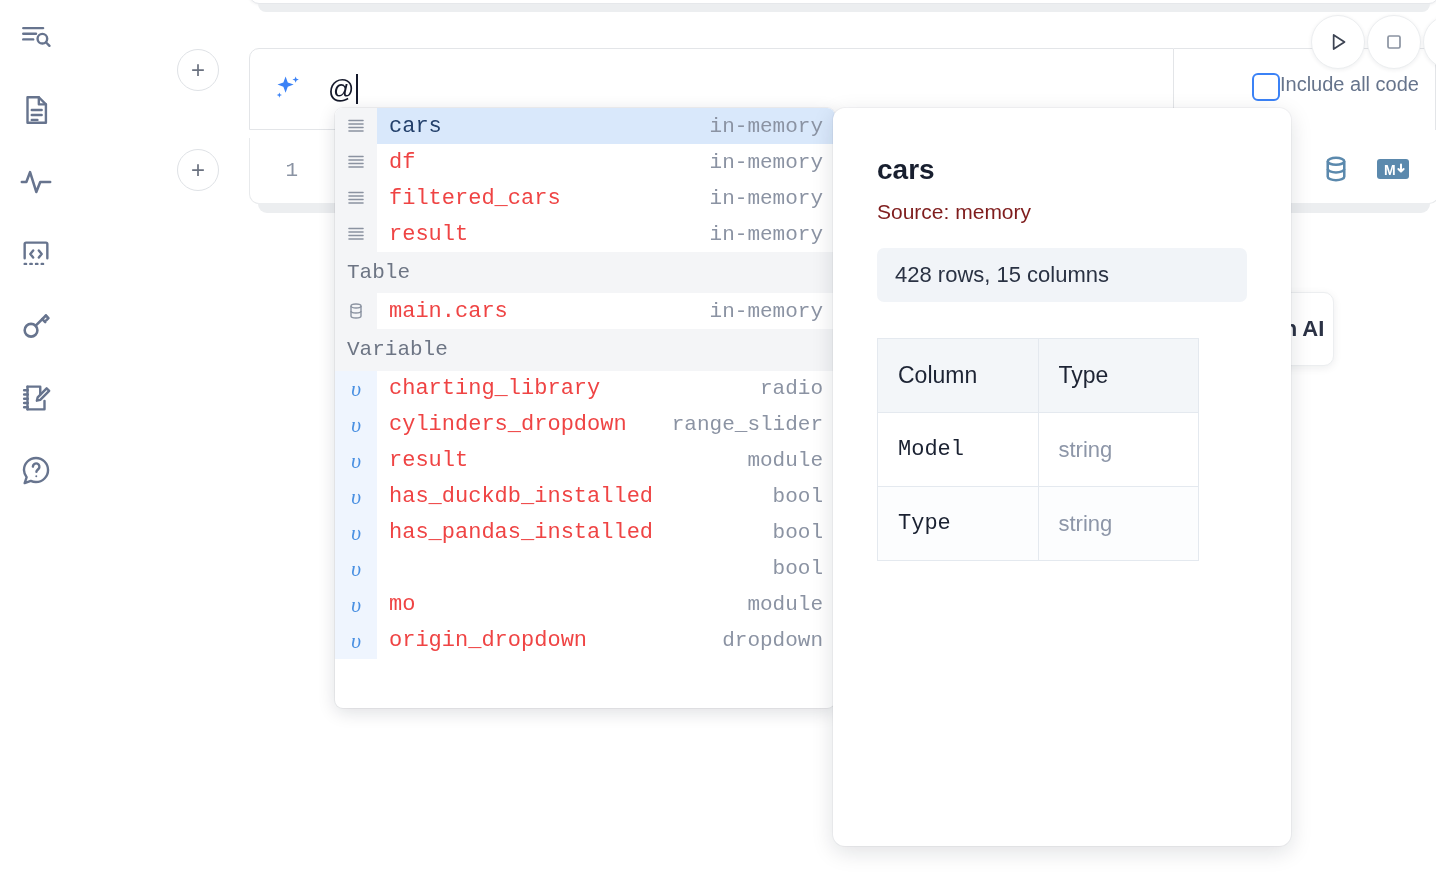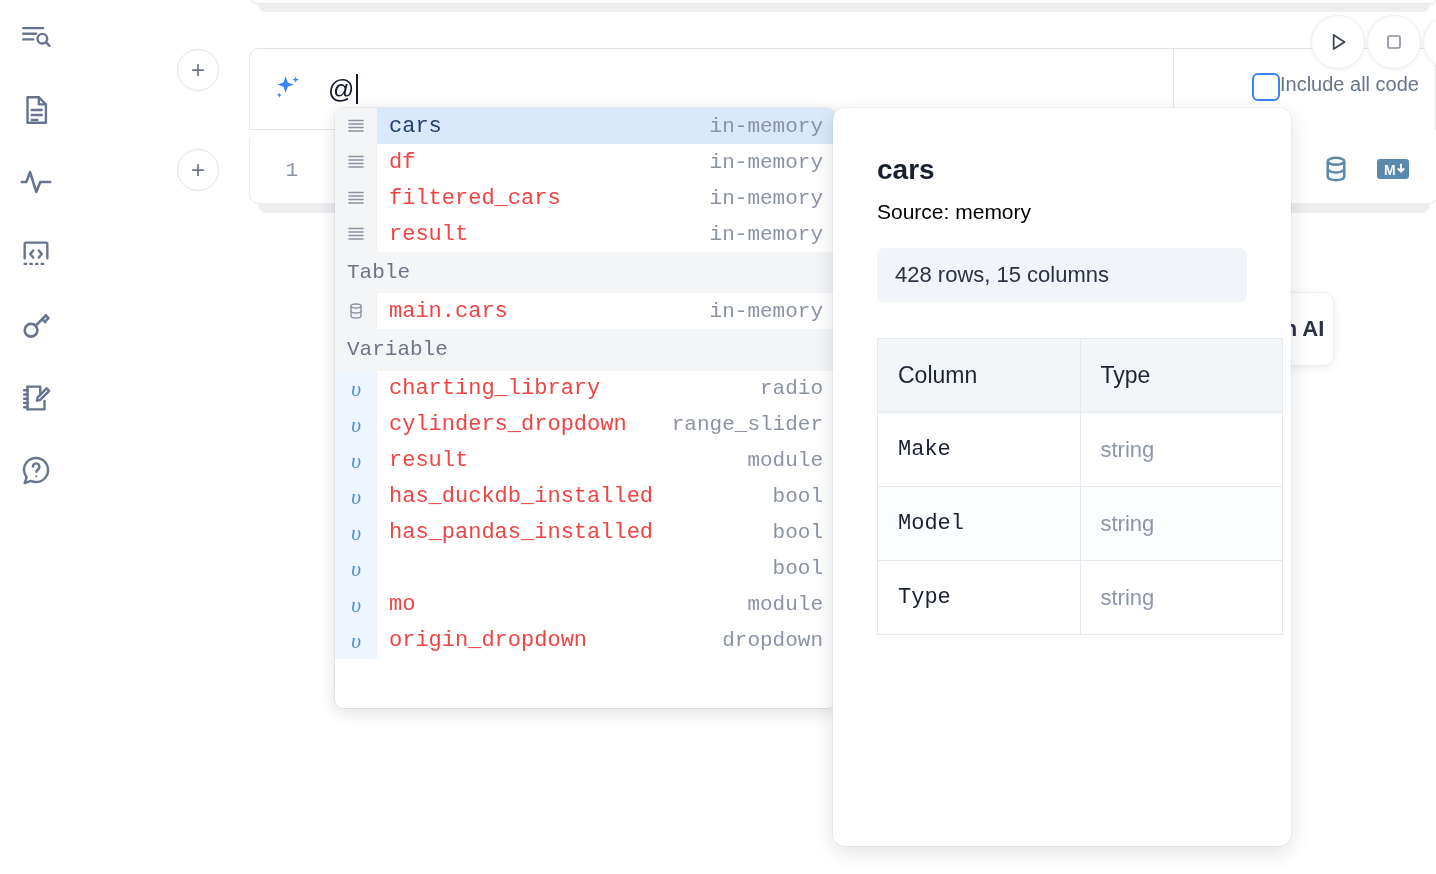--- a/index.html
+++ b/index.html
@@ -293,33 +293,33 @@
     padding: 46px 44px 0 44px;
   }
   .doc-title {
     font-size: 28px;
     font-weight: 700;
     color: #181f2f;
   }
   .doc-source {
     margin-top: 14px;
     font-size: 21px;
-    color: #000000;
+    color: #7f1d1d;
   }
   .doc-shape {
     margin-top: 24px;
     background: #f1f4f8;
     border-radius: 7px;
     padding: 14px 18px;
     font-size: 22px;
     color: #2a3243;
   }
   .doc-table {
     margin-top: 36px;
-    width: 406px;
+    width: 322px;
     border-collapse: collapse;
     table-layout: fixed;
   }
   .doc-table th, .doc-table td {
     border: 1px solid #e4e9ef;
     text-align: left;
     padding: 18px 20px;
     height: 74px;
     vertical-align: middle;
   }
@@ -608,24 +608,20 @@
     <div class="doc-shape">428 rows, 15 columns</div>
     <table class="doc-table">
       <thead>
           <tr id="doc-head">
             <th>Column</th>
             <th>Type</th>
           </tr>
         </thead>
       <tbody id="doc-body">
           <tr>
-            <td class="col-name">Make</td>
-            <td class="col-type">string</td>
-          </tr>
-          <tr>
             <td class="col-name">Model</td>
             <td class="col-type">string</td>
           </tr>
           <tr>
             <td class="col-name">Type</td>
             <td class="col-type">string</td>
           </tr>
         </tbody>
     </table>
   </div>

